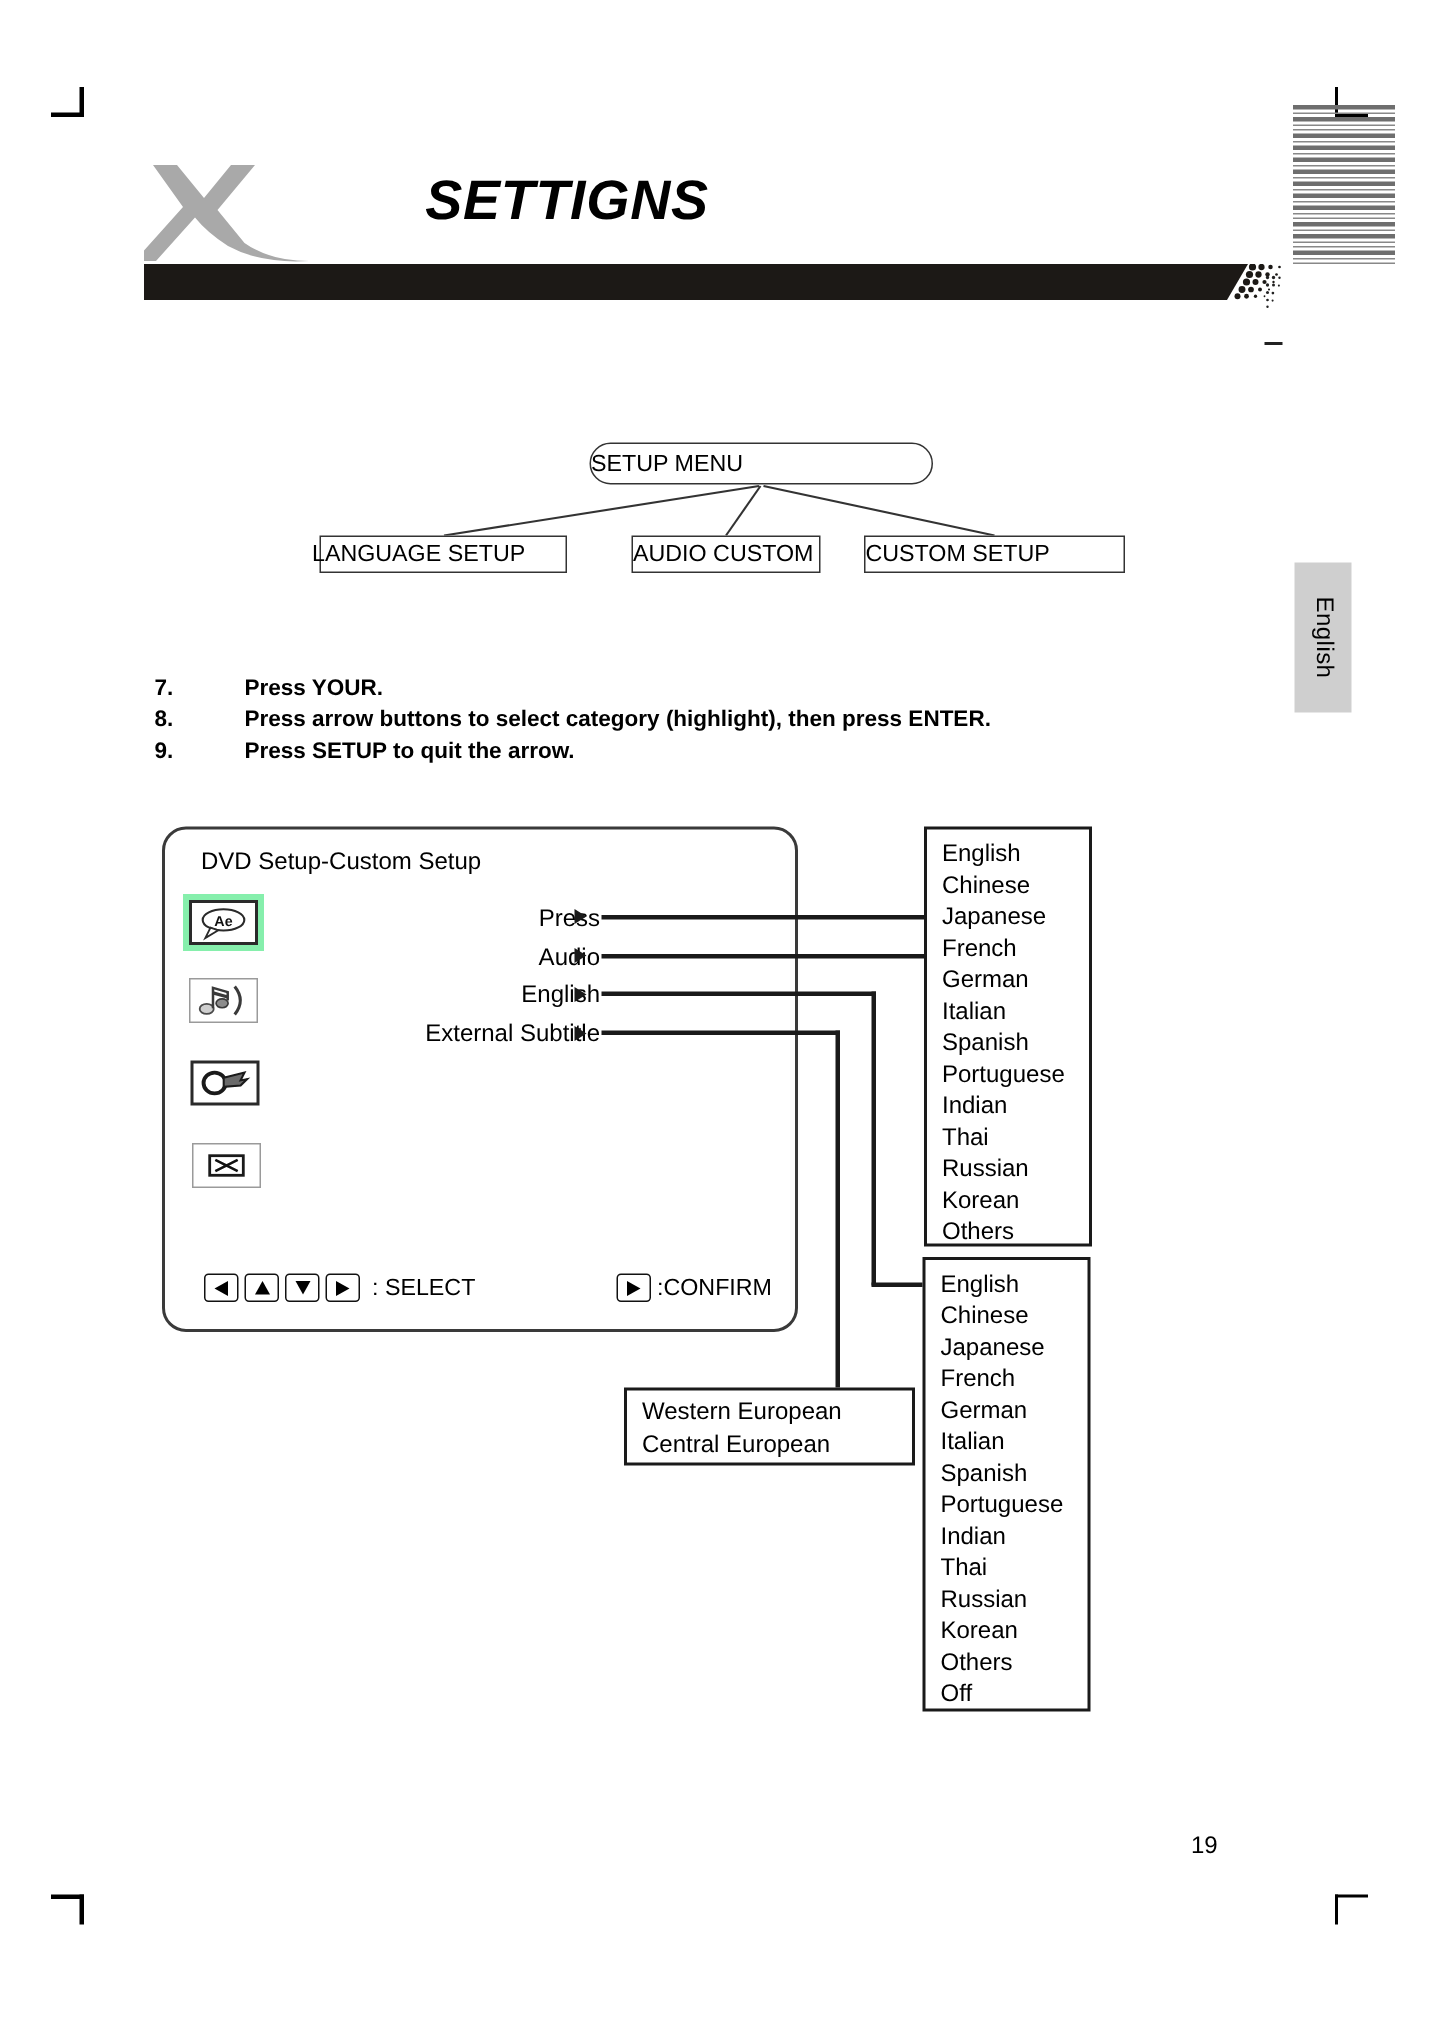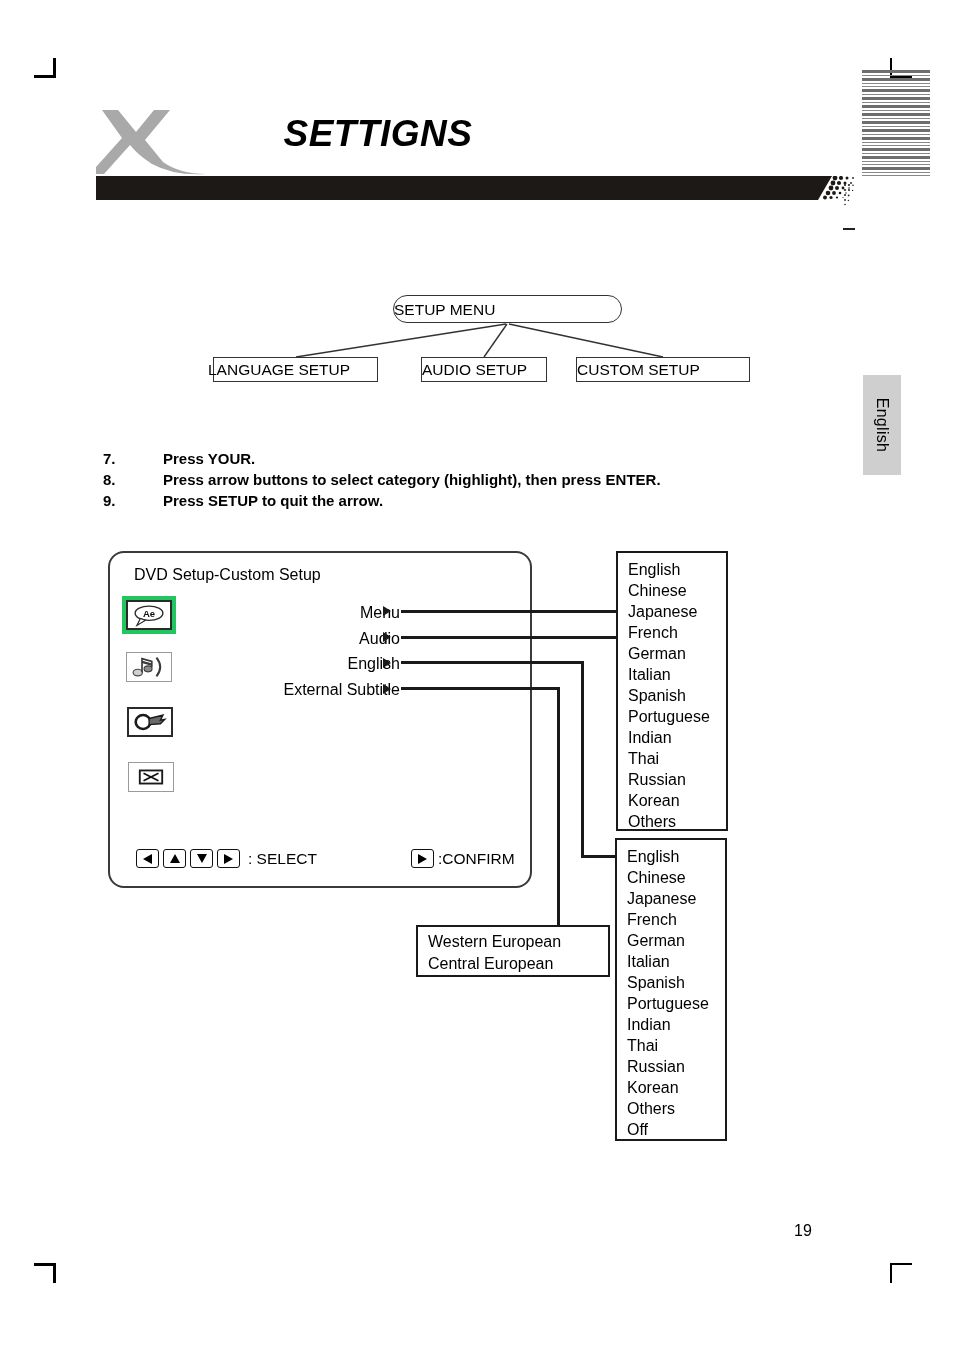--- a/index.html
+++ b/index.html
@@ -142,21 +142,21 @@
     left: 134px; top: 566px;
     font-size: 16px;
   }
 
   .icon-box {
     position: absolute;
     width: 46px; height: 30px;
     box-sizing: border-box;
   }
   .icon-box.sel {
-    background: #22c55e;
+    background: #86efac;
     padding: 4px;
     width: 54px; height: 38px;
   }
   .icon-inner {
     width: 100%; height: 100%;
     border: 2px solid #2a2a2a;
     box-sizing: border-box;
     background: #fff;
     position: relative;
     overflow: hidden;
@@ -375,21 +375,21 @@
       <line x1="311" y1="41" x2="288" y2="74" stroke="#333" stroke-width="1.4"></line>
       <line x1="313" y1="41" x2="467" y2="74" stroke="#333" stroke-width="1.4"></line>
     </svg>
     <div class="tree-node node-root">
       <span>SETUP MENU</span>
     </div>
     <div class="tree-node node-lang">
       <span>LANGUAGE SETUP</span>
     </div>
     <div class="tree-node node-audio">
-      <span>AUDIO SETUP</span>
+      <span>AUDIO CUSTOM</span>
     </div>
     <div class="tree-node node-custom">
       <span>CUSTOM SETUP</span>
     </div>
   </div>
 
   <div class="steps">
     <div class="row">
       <span class="num">7.</span>
       <span>Press YOUR.</span>
@@ -441,21 +441,21 @@
   <div class="icon-box light" style="left:128px;top:762px;">
     <div class="icon-inner">
       <svg width="100%" height="100%" viewBox="0 0 46 30">
         <rect x="11" y="8" width="24" height="14" fill="#fff" stroke="#1a1a1a" stroke-width="2"></rect>
         <path d="M15 11 L31 19 M31 11 L15 19" stroke="#111" stroke-width="1.9"></path>
       </svg>
     </div>
   </div>
 
   <div class="menu-rows">
-    <div>Menu</div>
+    <div>Press</div>
     <div>Audio</div>
     <div>English</div>
     <div>External Subtitle</div>
   </div>
 
   <div class="arrowcol">
     <span class="tri" style="top:6px;"></span>
     <span class="tri" style="top:32px;"></span>
     <span class="tri" style="top:58px;"></span>
     <span class="tri" style="top:84px;"></span>

